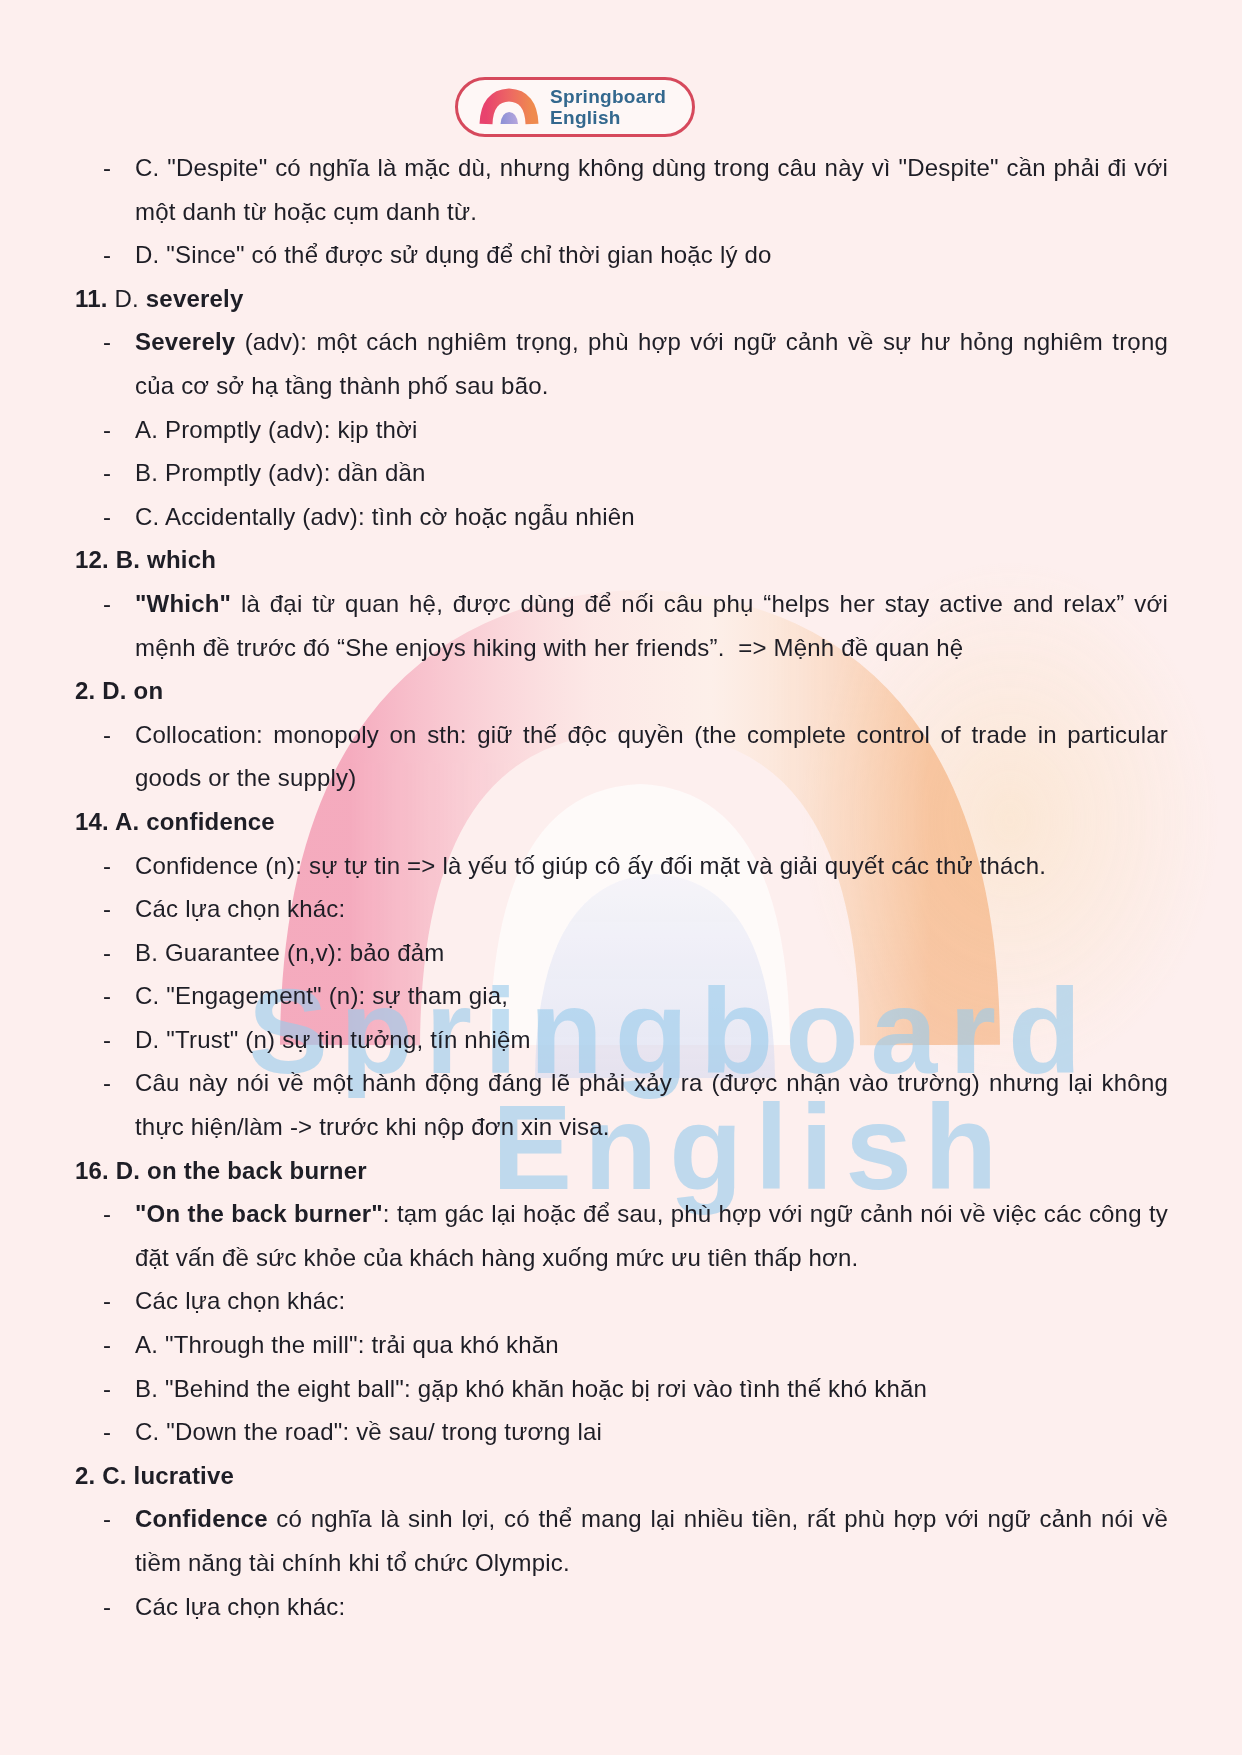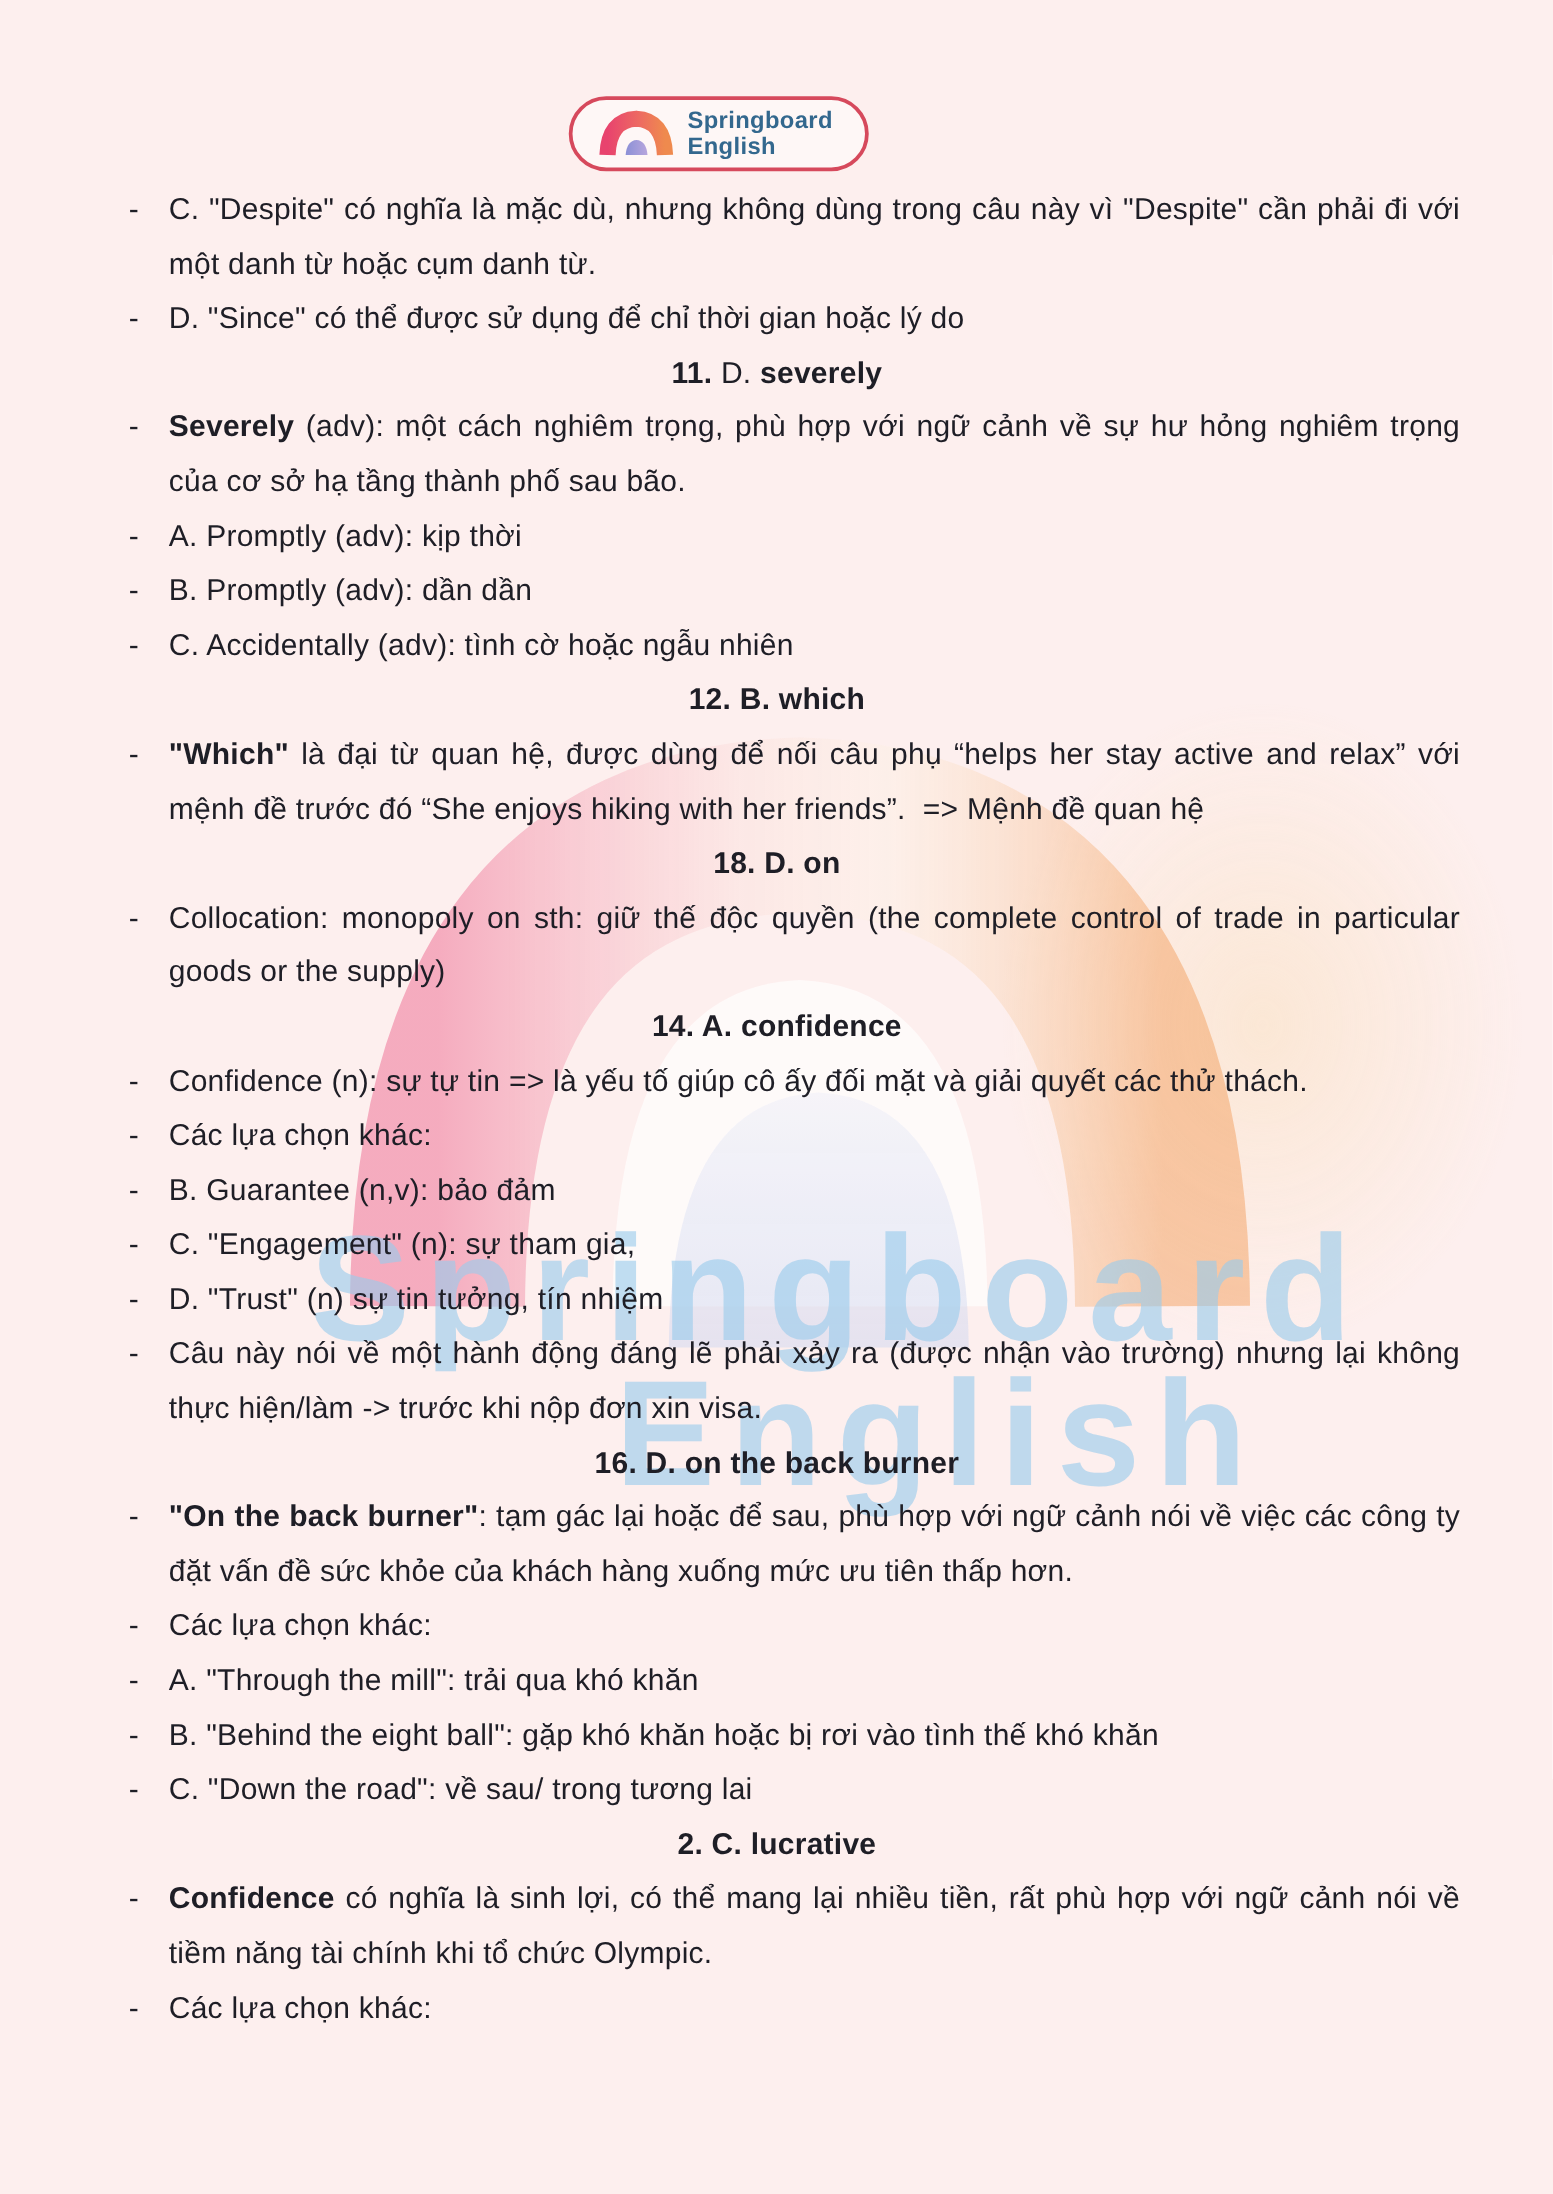--- a/index.html
+++ b/index.html
@@ -39,21 +39,20 @@
     color:#33688e;letter-spacing:.3px;
   }
   
   .content{
     position:absolute;left:0;top:146px;right:0;z-index:1;
     font-size:24px;line-height:43.6px;letter-spacing:.2px;
   }
   .row-heading{
     padding-left:75px;padding-right:74px;
     font-weight:bold;
-    text-align:center;
   }
   .row-heading .nb{font-weight:normal;}
   .row-bullet{
     display:flex;
     padding-left:103px;padding-right:74px;
   }
   .row-bullet .dash{flex:0 0 32px;}
   .row-bullet .btxt{flex:1;}
   .row-bullet .btxt.just{text-align:justify;text-align-last:left;}
   b{font-weight:bold;}
@@ -141,21 +140,21 @@
       </div>
       <div class="row-bullet">
         <span class="dash">-</span>
         <div class="btxt"><span>C. Accidentally (adv): tình cờ hoặc ngẫu nhiên</span></div>
       </div>
       <div class="row-heading"><b>12. B. which</b></div>
       <div class="row-bullet">
         <span class="dash">-</span>
         <div class="btxt just"><b>"Which"</b><span> là đại từ quan hệ, được dùng để nối câu phụ “helps her stay active and relax” với mệnh đề trước đó “She enjoys hiking with her friends”. &nbsp;=&gt; Mệnh đề quan hệ</span></div>
       </div>
-      <div class="row-heading"><b>18. D. on</b></div>
+      <div class="row-heading"><b>2. D. on</b></div>
       <div class="row-bullet">
         <span class="dash">-</span>
         <div class="btxt just"><span>Collocation: monopoly on sth: giữ thế độc quyền (the complete control of trade in particular goods or the supply)</span></div>
       </div>
       <div class="row-heading"><b>14. A. confidence</b></div>
       <div class="row-bullet">
         <span class="dash">-</span>
         <div class="btxt"><span>Confidence (n): sự tự tin =&gt; là yếu tố giúp cô ấy đối mặt và giải quyết các thử thách.</span></div>
       </div>
       <div class="row-bullet">

